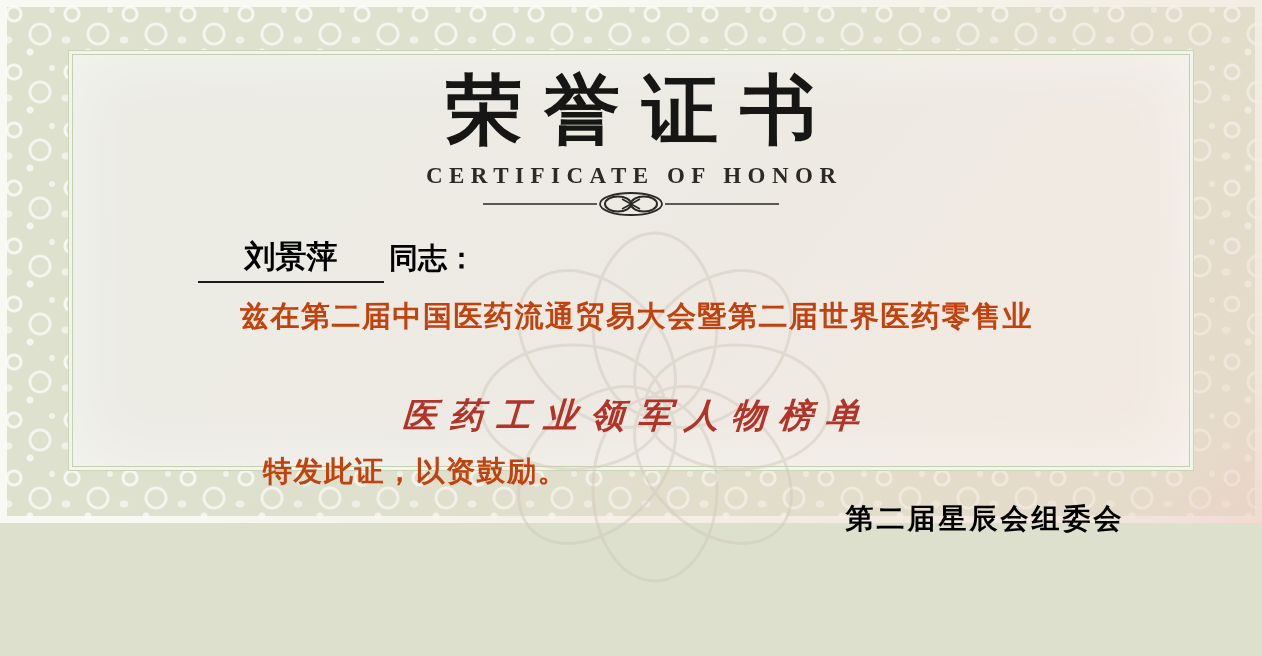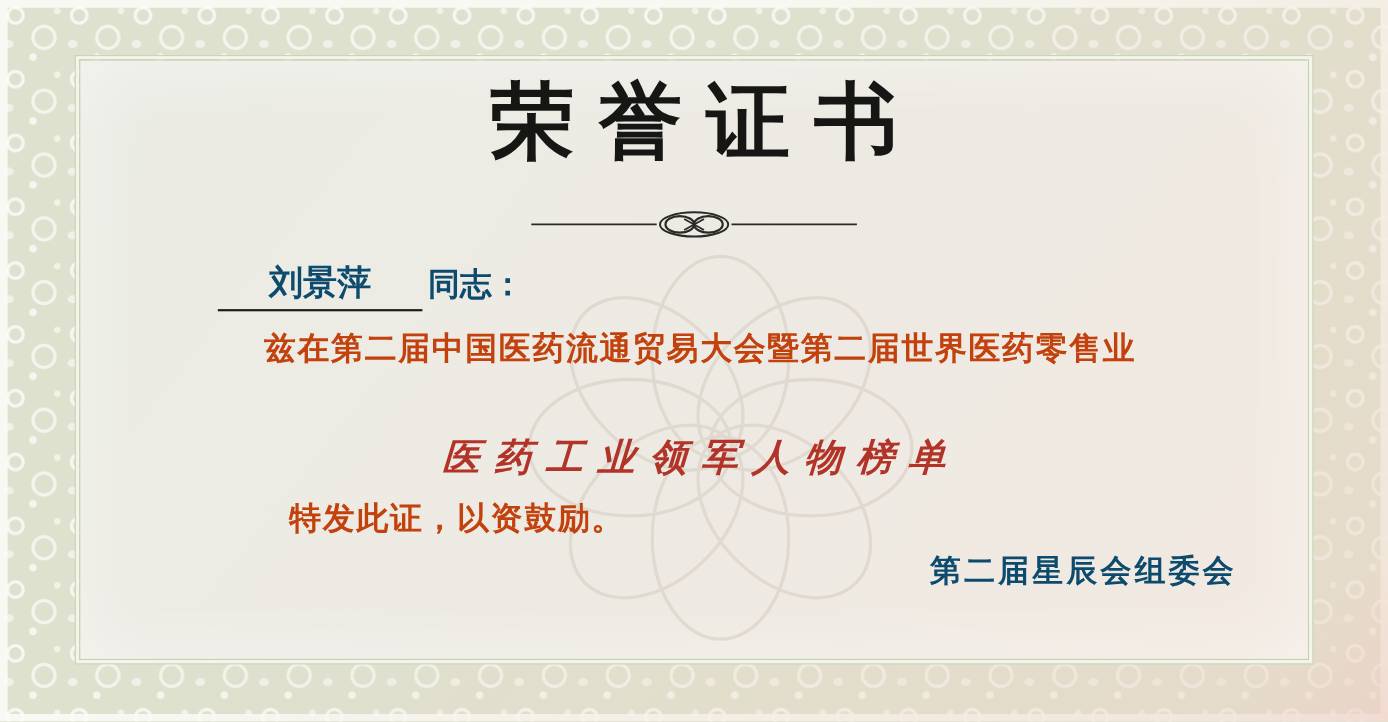--- a/index.html
+++ b/index.html
@@ -1,21 +1,21 @@
 <!DOCTYPE html>
 <html><head>
 <meta charset="utf-8">
 <style>
   html,body{margin:0;padding:0;}
   body{
     width:1262px;height:656px;overflow:hidden;
     font-family:"Liberation Serif","DejaVu Serif",serif;
     background:#dce0cd;
   }
-  .certificate{position:relative;width:1262px;height:656px;border-radius:11px;}
+  .certificate{position:relative;width:1262px;height:523px;border-radius:11px;}
 
   
   .border-band{
     position:absolute;inset:0;
     background-color:#dde1ce;
     background-image:
       radial-gradient(circle at 14px 14px, rgba(255,255,255,0) 5px, rgba(255,255,255,.75) 6px, rgba(255,255,255,.75) 8px, rgba(255,255,255,0) 9px),
       radial-gradient(circle at 40px 34px, rgba(255,255,255,0) 8px, rgba(255,255,255,.65) 9px, rgba(255,255,255,.65) 11px, rgba(255,255,255,0) 12px),
       radial-gradient(circle at 30px 52px, rgba(255,255,255,.7) 3px, rgba(255,255,255,0) 4px),
       radial-gradient(circle at 52px 10px, rgba(255,255,255,.6) 2.5px, rgba(255,255,255,0) 3.5px),
@@ -34,21 +34,21 @@
     background:linear-gradient(128deg,#ebece5 0%,#edeae3 52%,#f2e9e1 100%);
     border:1px solid #c6cfb2;
     box-shadow:0 0 0 3px rgba(246,248,239,.9), 0 0 0 4px #cbd3b8, inset 0 0 70px rgba(255,255,255,.45);
   }
 
   
   .watermark{position:absolute;left:455px;top:215px;width:400px;height:380px;opacity:.5;}
   .watermark svg{width:100%;height:100%;}
 
   
-  .txt{position:absolute;color:#0c4a6e;white-space:nowrap;}
+  .txt{position:absolute;color:#000000;white-space:nowrap;}
   .title{
     left:0;right:0;top:60px;text-align:center;
     font-size:76px;font-weight:900;color:#161614;
     letter-spacing:22px;text-indent:22px;
   }
   .subtitle{
     left:0;right:0;top:163px;text-align:center;
     font-size:23px;font-weight:700;color:#2b2a27;
     letter-spacing:6.5px;text-indent:6.5px;
   }
@@ -92,20 +92,21 @@
         <ellipse transform="rotate(180)" cx="0" cy="-82" rx="62" ry="92"></ellipse>
         <ellipse transform="rotate(225)" cx="0" cy="-82" rx="62" ry="92"></ellipse>
         <ellipse transform="rotate(270)" cx="0" cy="-82" rx="62" ry="92"></ellipse>
         <ellipse transform="rotate(315)" cx="0" cy="-82" rx="62" ry="92"></ellipse>
       </g>
     </svg>
   </div>
 
   <div class="txt title">荣誉证书</div>
 
+  <div class="txt subtitle">CERTIFICATE OF HONOR</div>
 
   <div class="divider">
     <svg viewBox="0 0 300 28" xmlns="http://www.w3.org/2000/svg">
       <line x1="2" y1="14" x2="116" y2="14" stroke="#2a2926" stroke-width="1.6"></line>
       <line x1="184" y1="14" x2="298" y2="14" stroke="#2a2926" stroke-width="1.6"></line>
       <ellipse cx="150" cy="14" rx="31" ry="11" fill="none" stroke="#2a2926" stroke-width="1.8"></ellipse>
       <ellipse cx="137" cy="14" rx="13" ry="7.5" fill="none" stroke="#2a2926" stroke-width="2"></ellipse>
       <ellipse cx="163" cy="14" rx="13" ry="7.5" fill="none" stroke="#2a2926" stroke-width="2"></ellipse>
       <line x1="141" y1="9" x2="159" y2="19" stroke="#2a2926" stroke-width="1.6"></line>
       <line x1="141" y1="19" x2="159" y2="9" stroke="#2a2926" stroke-width="1.6"></line>

